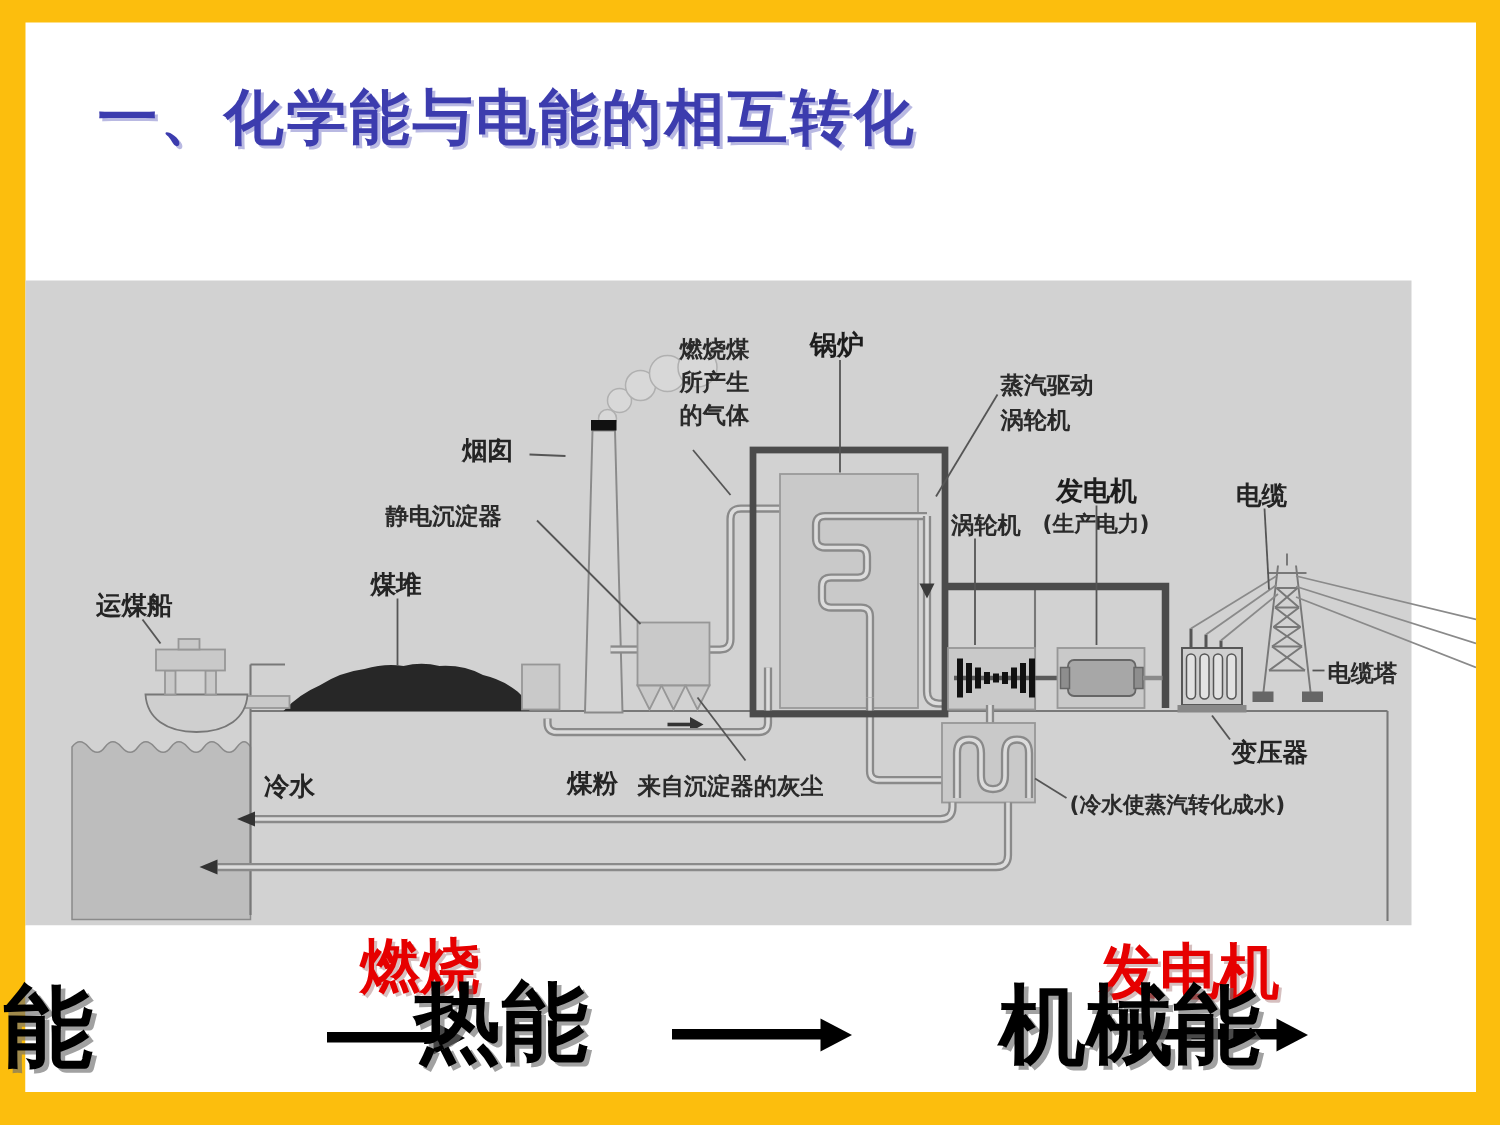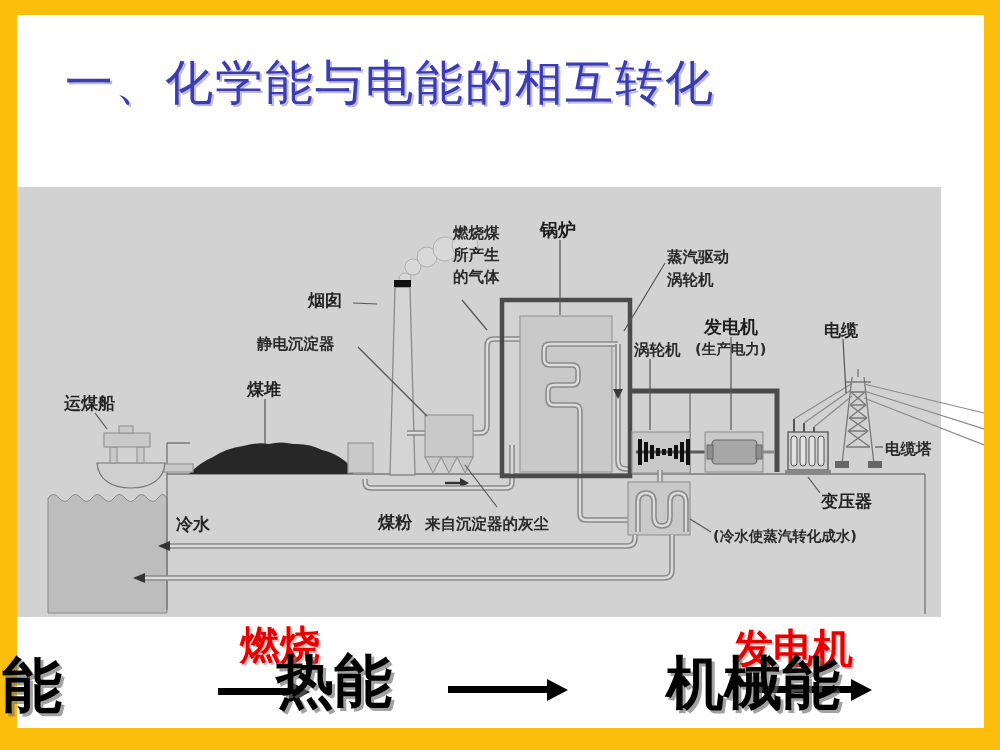--- a/index.html
+++ b/index.html
@@ -8,21 +8,21 @@
     position:relative;width:1000px;height:750px;overflow:hidden;
     background:#FCBE0D;
     font-family:"DejaVu Sans","Liberation Sans",sans-serif;
   }
   .slide{
     position:absolute;left:17px;top:15px;width:967px;height:713px;
     background:#ffffff;overflow:visible;
   }
   .page-title{
     position:absolute;left:48px;top:36px;
-    font-size:48px;font-weight:normal;color:#3C3CAE;letter-spacing:2px;
+    font-size:40px;font-weight:bold;color:#3C3CAE;letter-spacing:2px;
     text-shadow:2px 2px 0 #b9b9e2;white-space:nowrap;
   }
   .page-subtitle{
     position:absolute;left:100px;top:106px;
     font-size:48px;font-weight:bold;color:#E81010;letter-spacing:1px;
     text-shadow:2px 2px 0 #f0b0a8;white-space:nowrap;
   }
   .diagram{
     position:absolute;left:0;top:172px;width:924px;height:430px;
     background:#D2D2D2;

